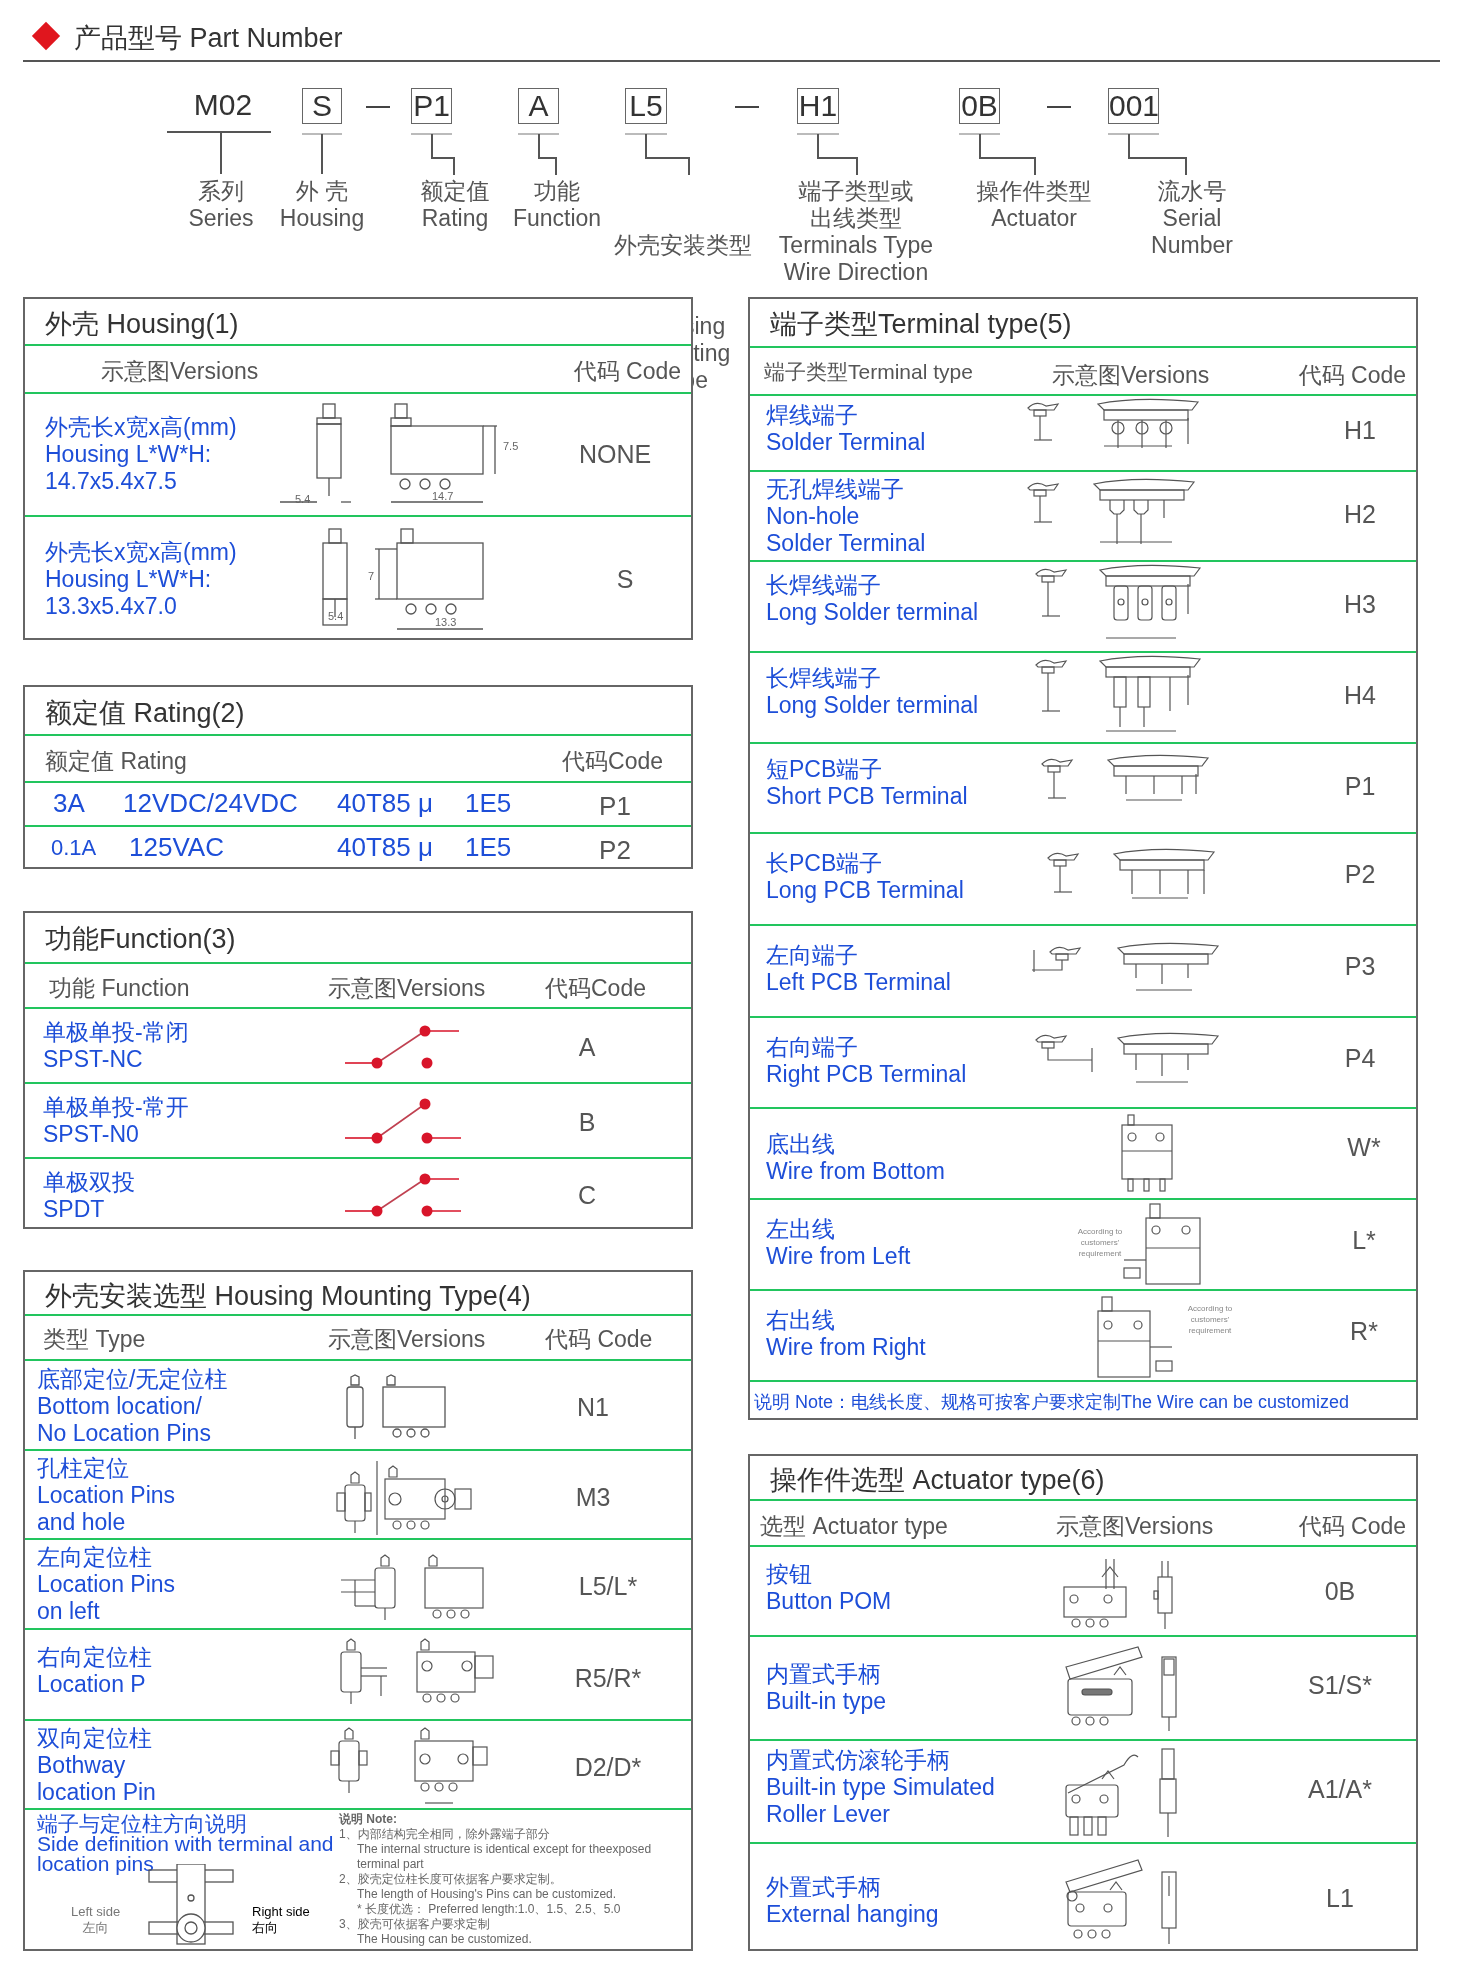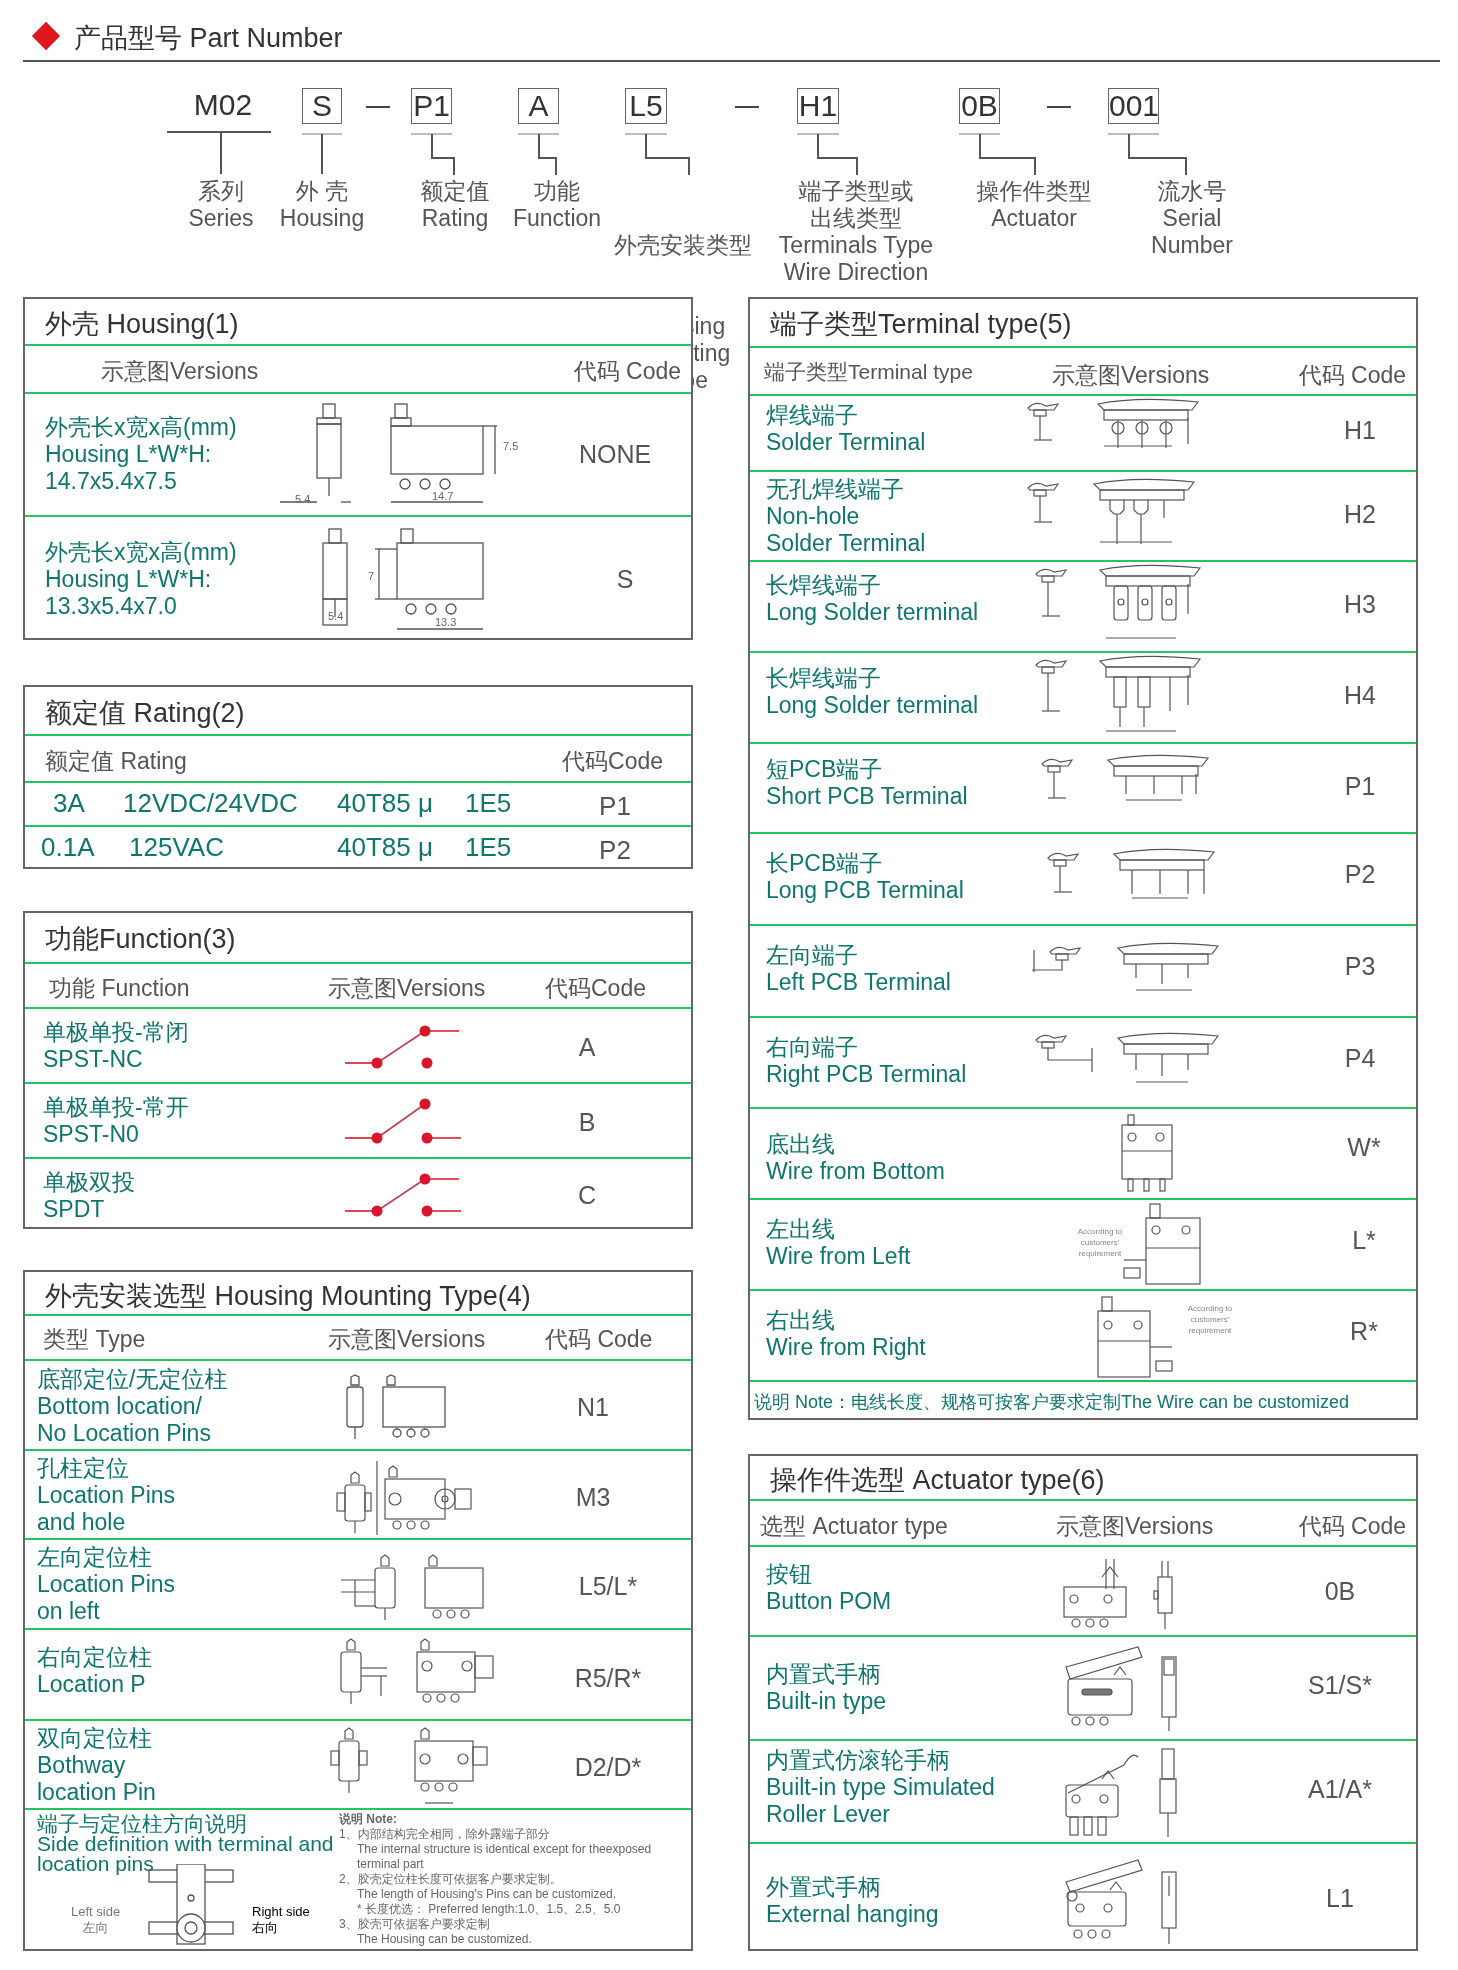--- a/index.html
+++ b/index.html
@@ -17,21 +17,21 @@
   .pn-under { position: absolute; height: 2px; background: #bbb; }
   .pn-dash { position: absolute; top: 106px; width: 24px; height: 2px; background: #444; }
   .pn-line { position: absolute; background: #555; }
   .pn-label { position: absolute; top: 178px; font-size: 23px; line-height: 27px; text-align: center; color: #555; white-space: nowrap; transform: translateX(-50%); }
 
   
   .box { position: absolute; border: 2px solid #666; background: #fff; }
   .row { position: absolute; left: 0; right: 0; border-top: 2px solid #22c55e; }
   .box-title { position: absolute; left: 20px; font-size: 27px; color: #333; white-space: nowrap; }
   .hdr { position: absolute; font-size: 23px; color: #555; white-space: nowrap; }
-  .cell-text { position: absolute; font-size: 23px; line-height: 27px; color: #0f766e; white-space: nowrap; }
+  .cell-text { position: absolute; font-size: 23px; line-height: 27px; color: #1d4ed8; white-space: nowrap; }
   .code { position: absolute; font-size: 25px; color: #555; white-space: nowrap; transform: translateX(-50%); }
   .drawing { position: absolute; }
   .drawing svg { display: block; }
   .note-small { position: absolute; font-size: 12px; line-height: 15px; color: #666; white-space: nowrap; }
 </style>
 </head>
 <body>
 
 <div class="diamond"></div>
 <div class="page-title">产品型号 Part Number</div>
@@ -201,21 +201,21 @@
     <div class="hdr" style="right:28px;top:10px;">代码Code</div>
   </div>
   <div class="row" style="top:94px;height:44px;">
     <div class="cell-text" style="left:28px;top:7px;font-size:26px;">3A</div>
     <div class="cell-text" style="left:98px;top:7px;font-size:26px;">12VDC/24VDC</div>
     <div class="cell-text" style="left:312px;top:7px;font-size:26px;">40T85 μ</div>
     <div class="cell-text" style="left:440px;top:7px;font-size:26px;">1E5</div>
     <div class="code" style="left:590px;top:8px;font-size:26px;">P1</div>
   </div>
   <div class="row" style="top:138px;height:44px;">
-    <div class="cell-text" style="left:16px;top:7px;font-size:26px;text-align:right;">0.1A</div>
+    <div class="cell-text" style="left:26px;top:7px;font-size:22px;text-align:right;">0.1A</div>
     <div class="cell-text" style="left:104px;top:7px;font-size:26px;">125VAC</div>
     <div class="cell-text" style="left:312px;top:7px;font-size:26px;">40T85 μ</div>
     <div class="cell-text" style="left:440px;top:7px;font-size:26px;">1E5</div>
     <div class="code" style="left:590px;top:8px;font-size:26px;">P2</div>
   </div>
 </div>
 
 <div class="box" style="left:23px;top:911px;width:670px;height:318px;">
   <div class="box-title" style="top:8px;">功能Function(3)</div>
   <div class="row" style="top:49px;height:45px;">

